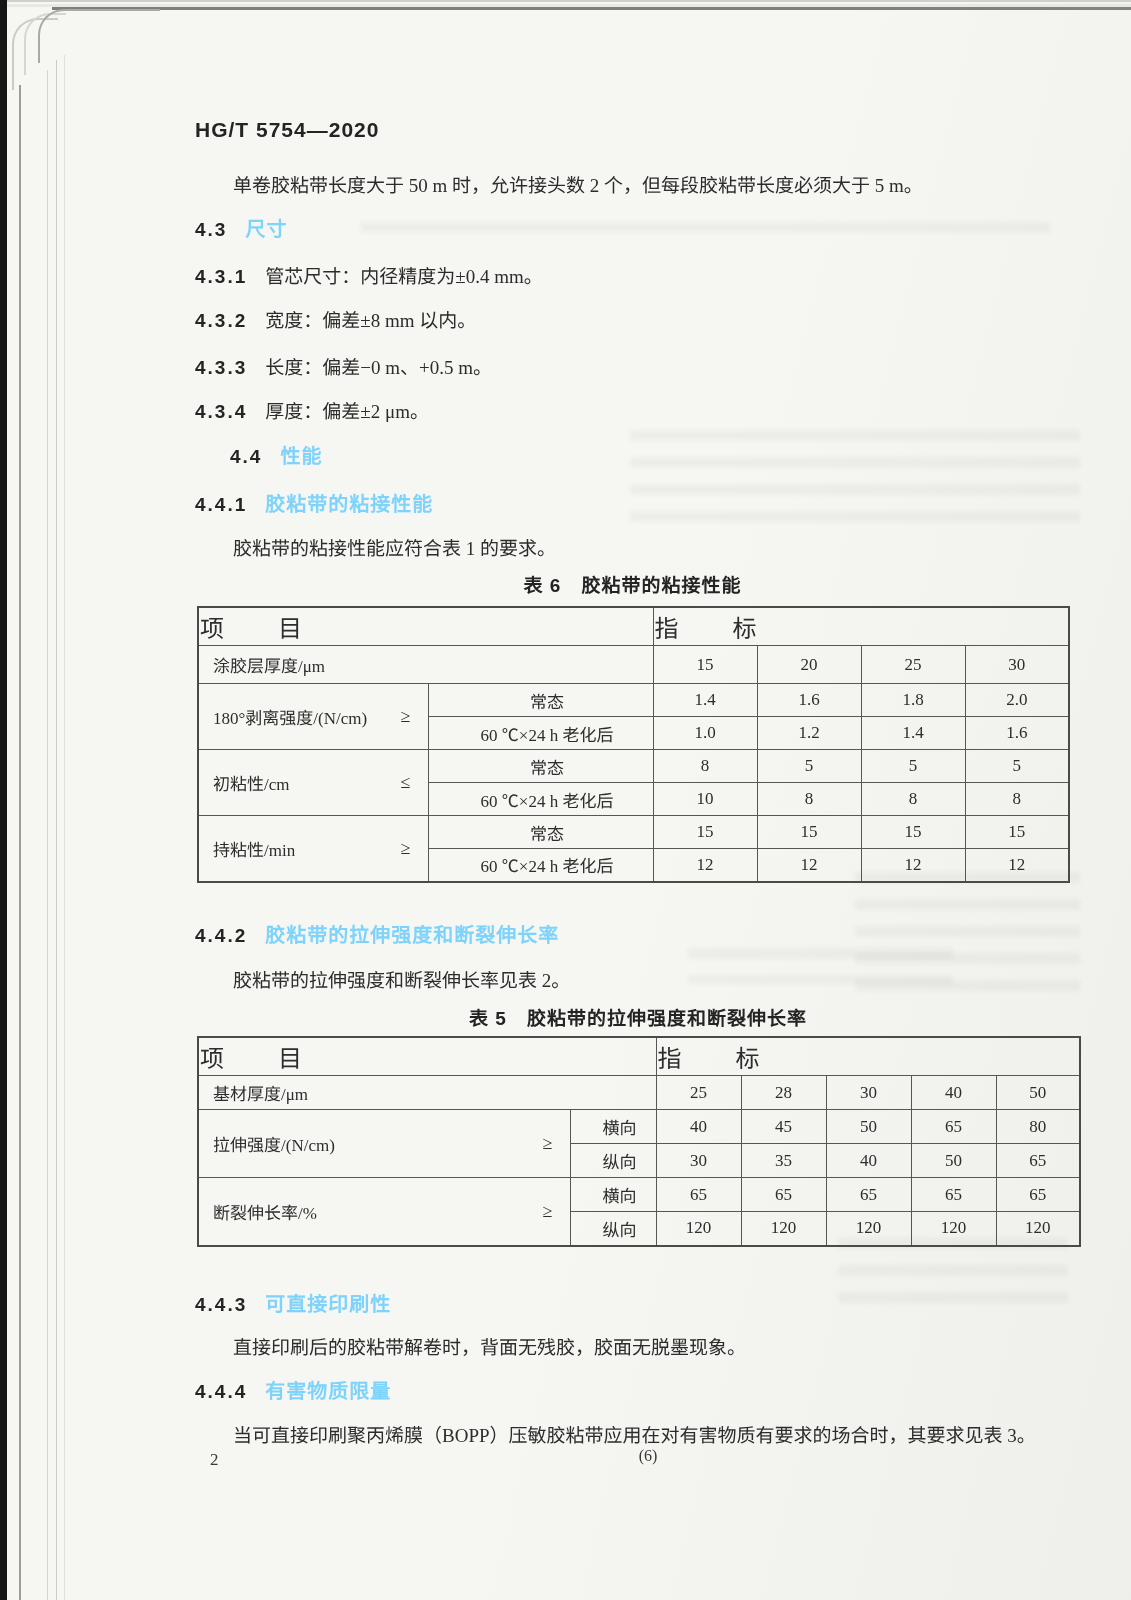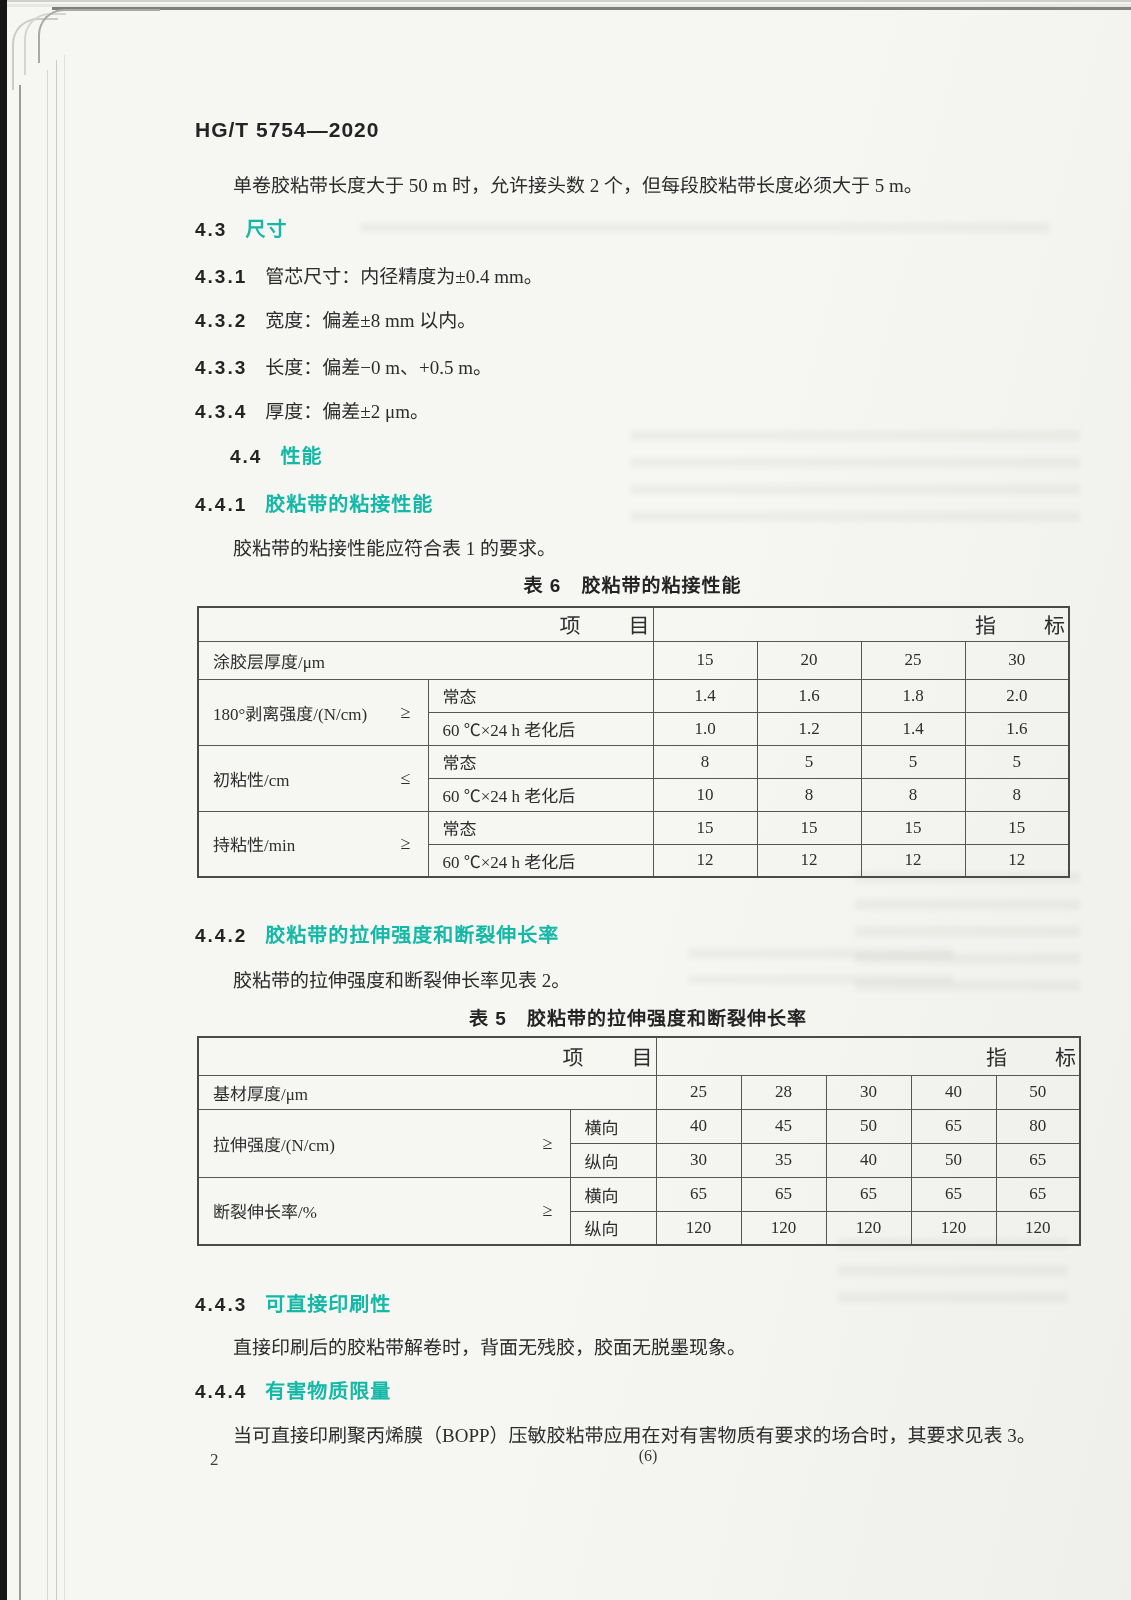--- a/index.html
+++ b/index.html
@@ -18,32 +18,32 @@
           border-width:2px 0 0 2px;border-top-left-radius:26px;pointer-events:none;}
   
   .ghost{position:absolute;filter:blur(2px);opacity:.42;pointer-events:none;
          background:repeating-linear-gradient(180deg, rgba(105,105,102,.15) 0 11px, rgba(0,0,0,0) 11px 27px);}
   
   .abs{position:absolute;white-space:nowrap;}
   .std-no{font-family:"Liberation Sans", sans-serif;font-weight:bold;font-size:21px;letter-spacing:1px;color:#242424;}
   .body-text{font-size:19px;color:#2c2c2c;}
   .clause-num{font-family:"Liberation Sans", sans-serif;font-weight:bold;font-size:19px;letter-spacing:2px;
               color:#242424;margin-right:18px;}
-  .clause-title{font-family:Liberation Mono, monospace;font-weight:bold;font-size:20px;letter-spacing:1px;color:#14b8a6;}
+  .clause-title{font-family:Liberation Mono, monospace;font-weight:bold;font-size:20px;letter-spacing:1px;color:#7dd3fc;}
   .tbl-title{font-family:"Liberation Sans", sans-serif;font-weight:bold;font-size:19px;letter-spacing:1px;
              color:#242424;text-align:center;}
   .footer-num{font-size:17px;color:#3a3a3a;}
   
   table.spec{border-collapse:collapse;table-layout:fixed;font-family:"Liberation Serif", serif;
              font-size:17px;color:#2d2d2d;border:2px solid #4a4a48;}
   table.spec td{border:1px solid #565654;overflow:hidden;}
-  td.hd{text-align:right;font-size:21px;letter-spacing:2px;}
+  td.hd{text-align:left;font-size:24px;letter-spacing:2px;}
   td.lbl{text-align:left;padding-left:14px;}
   td.val{text-align:center;}
-  td.cond{text-align:left;padding-left:14px;margin-left:41px;}
+  td.cond{text-align:center;padding-left:14px;margin-left:41px;}
   .cellflex{display:flex;justify-content:space-between;align-items:center;padding-right:16px;}
   .cellflex .op{font-size:18px;}
 </style>
 </head>
 <body>
 
 <div class="canvas">
 
   <div class="page-base"></div>
   <div class="top-edge-soft"></div>

